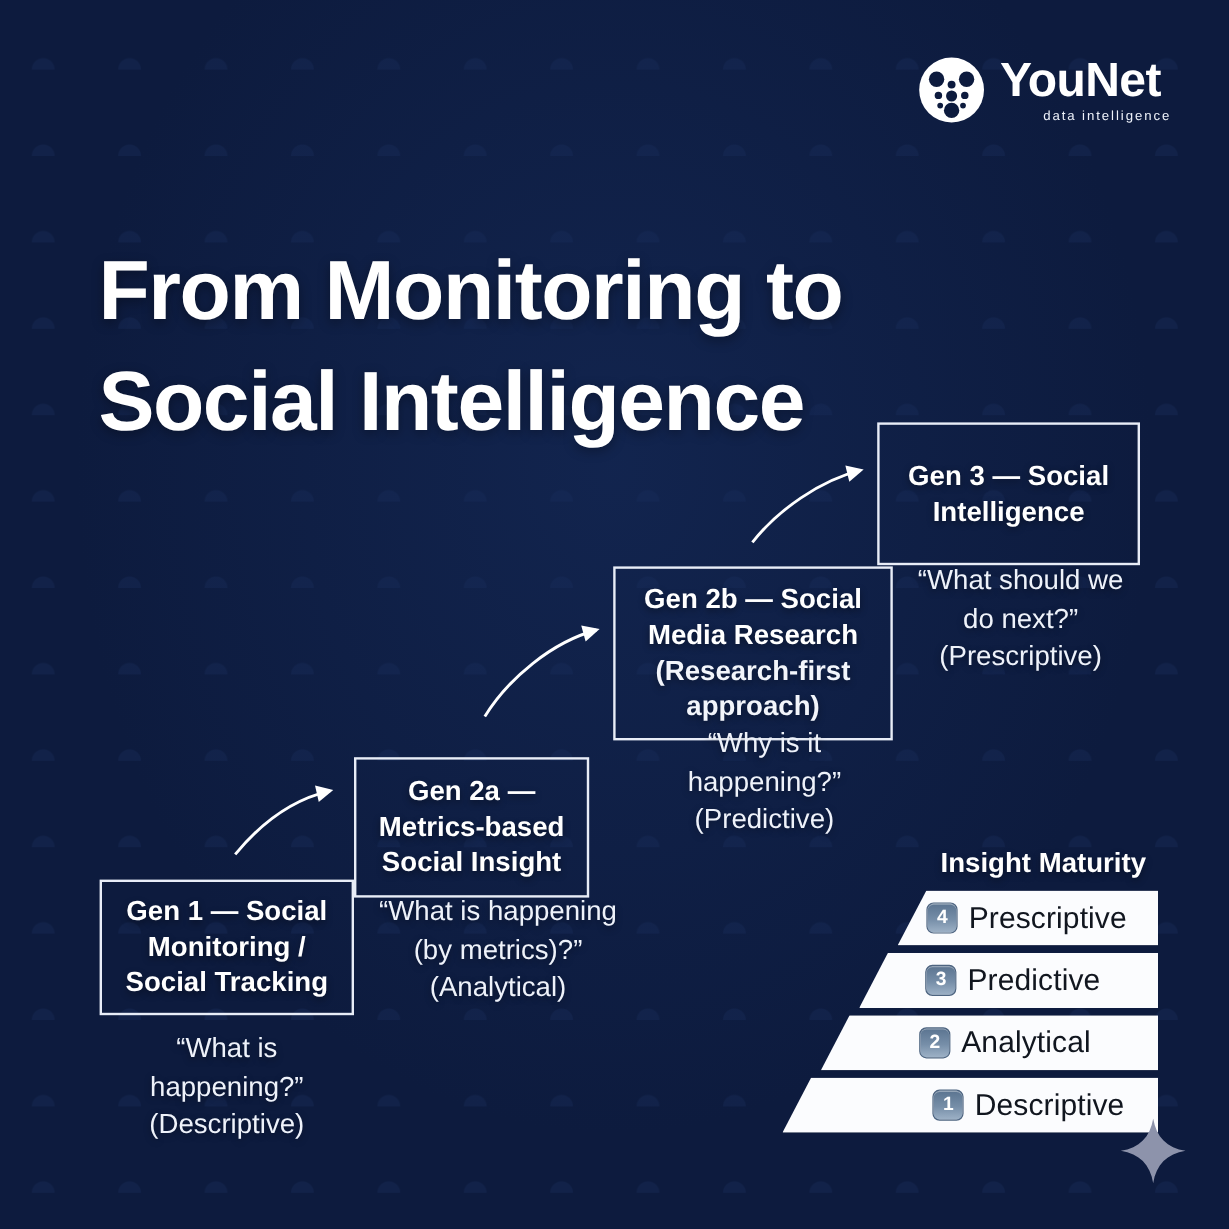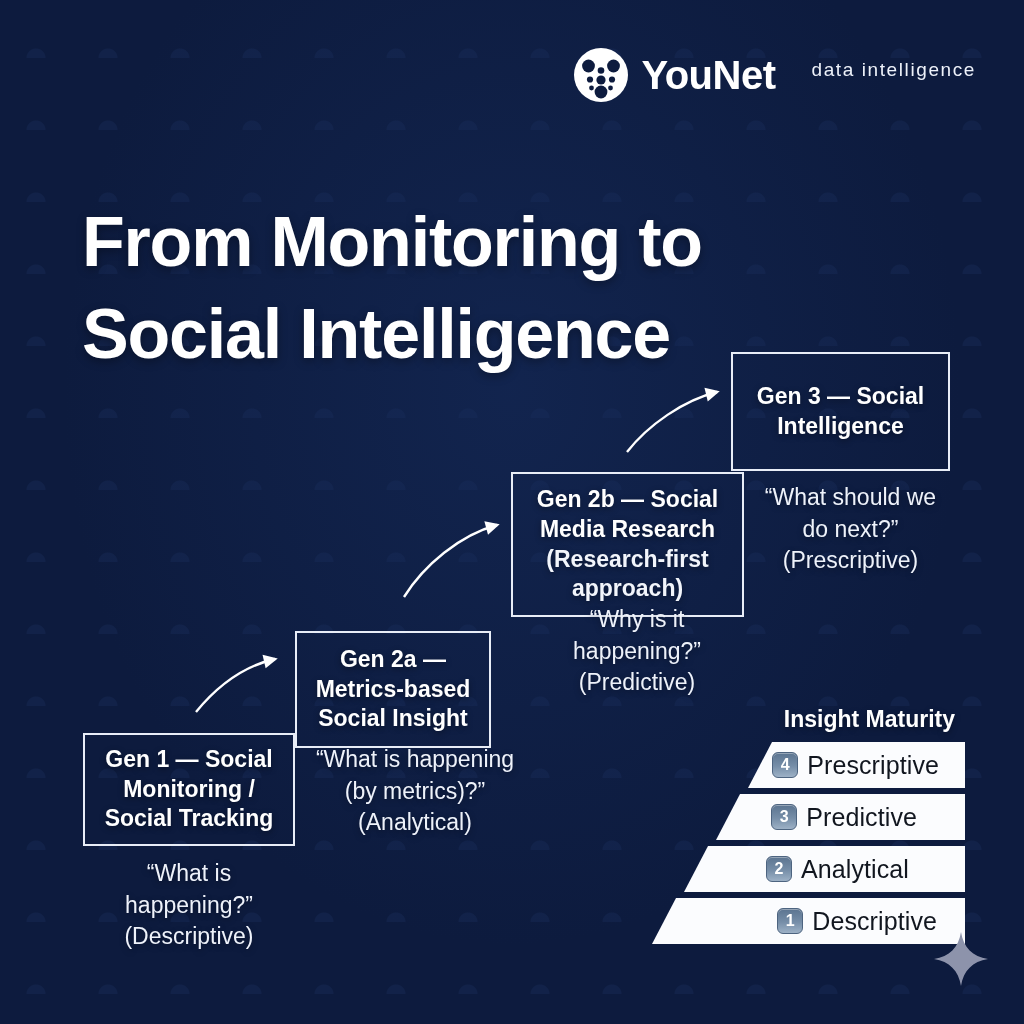--- a/index.html
+++ b/index.html
@@ -38,26 +38,26 @@
   
   #logo {
     position: absolute;
     top: 47px; right: 48px;
     display: flex; align-items: center; gap: 12px;
   }
   #logo-mark {
     width: 56px; height: 56px;
     flex: 0 0 auto;
   }
-  #logo-text { display: flex; line-height: 1; }
+  #logo-text { display: flex; flex-direction: column; line-height: 1; }
   #logo-word {
     font-size: 40px; font-weight: 700; letter-spacing: -0.5px; color: #fff;
   }
   #logo-tag {
-    font-size: 19px; font-weight: 400; letter-spacing: 1.6px;
+    font-size: 11px; font-weight: 400; letter-spacing: 1.6px;
     color: #eef2fa; margin-top: 5px;  margin-left: 36px;
   }
 
   
   #page-title {
     position: absolute;
     left: 82px; top: 196px;
     font-size: 70px;
     font-weight: 700;
     line-height: 1.32;
@@ -111,21 +111,21 @@
 
   
   #box-gen1   { left: 83px;  top: 733px; width: 212px; height: 113px; }
   #box-gen2a  { left: 295px; top: 631px; width: 196px; height: 117px; }
   #box-gen2b  { left: 511px; top: 472px; width: 233px; height: 145px; }
   #box-gen3   { left: 731px; top: 352px; width: 219px; height: 119px; }
 
   #cap-gen1   { left: 83px;  top: 858px; width: 212px; }
   #cap-gen2a  { left: 299px; top: 744px; width: 232px; }
   #cap-gen2b  { left: 547px; top: 604px; width: 180px; }
-  #cap-gen3   { left: 737px; top: 482px; width: 227px; }
+  #cap-gen3   { left: 737px; top: 468px; width: 227px; }
 
   
   #arrows { position: absolute; inset: 0; pointer-events: none; }
 
   
   #pyramid-legend { position: absolute; left: 620px; top: 706px; width: 345px; }
   #pyramid-title {
     font-size: 23px; font-weight: 700; color: #ffffff;
     text-align: right; padding-right: 10px; margin-bottom: 9px;
     text-shadow: 0 2px 6px rgba(0,0,0,.35);

